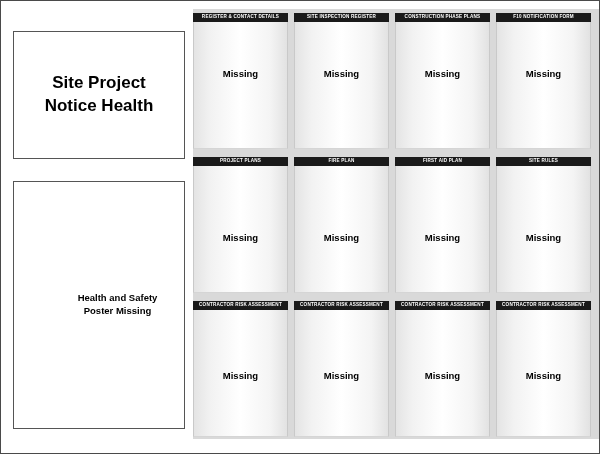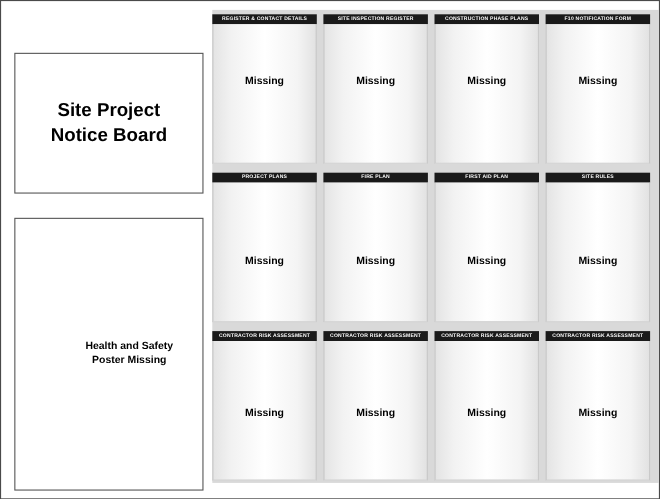--- a/index.html
+++ b/index.html
@@ -30,21 +30,20 @@
   .left-panel {
     position: absolute;
     left: 0;
     background: #ffffff;
     border: 1px solid #555555;
     box-sizing: border-box;
     display: flex;
     align-items: center;
     justify-content: center;
     text-align: center;
-    margin-top: 17px;
   }
   #title-panel {
     top: 20px;
     width: 172px;
     height: 128px;
   }
   #title-panel .title-text {
     font-size: 17px;
     font-weight: bold;
     line-height: 1.35;
@@ -134,21 +133,21 @@
 </head>
 <body>
 
 <div id="board">
 
   <div id="left-col">
 
     <div class="left-panel" id="title-panel">
       <div class="title-text">
         <span>Site Project</span><br>
-        <span>Notice Board</span>
+        <span>Notice Health</span>
       </div>
     </div>
 
     <div class="left-panel" id="poster-panel">
       <div class="poster-text">
         <span>Health and Safety</span><br>
         <span>Poster Missing</span>
       </div>
     </div>
 

